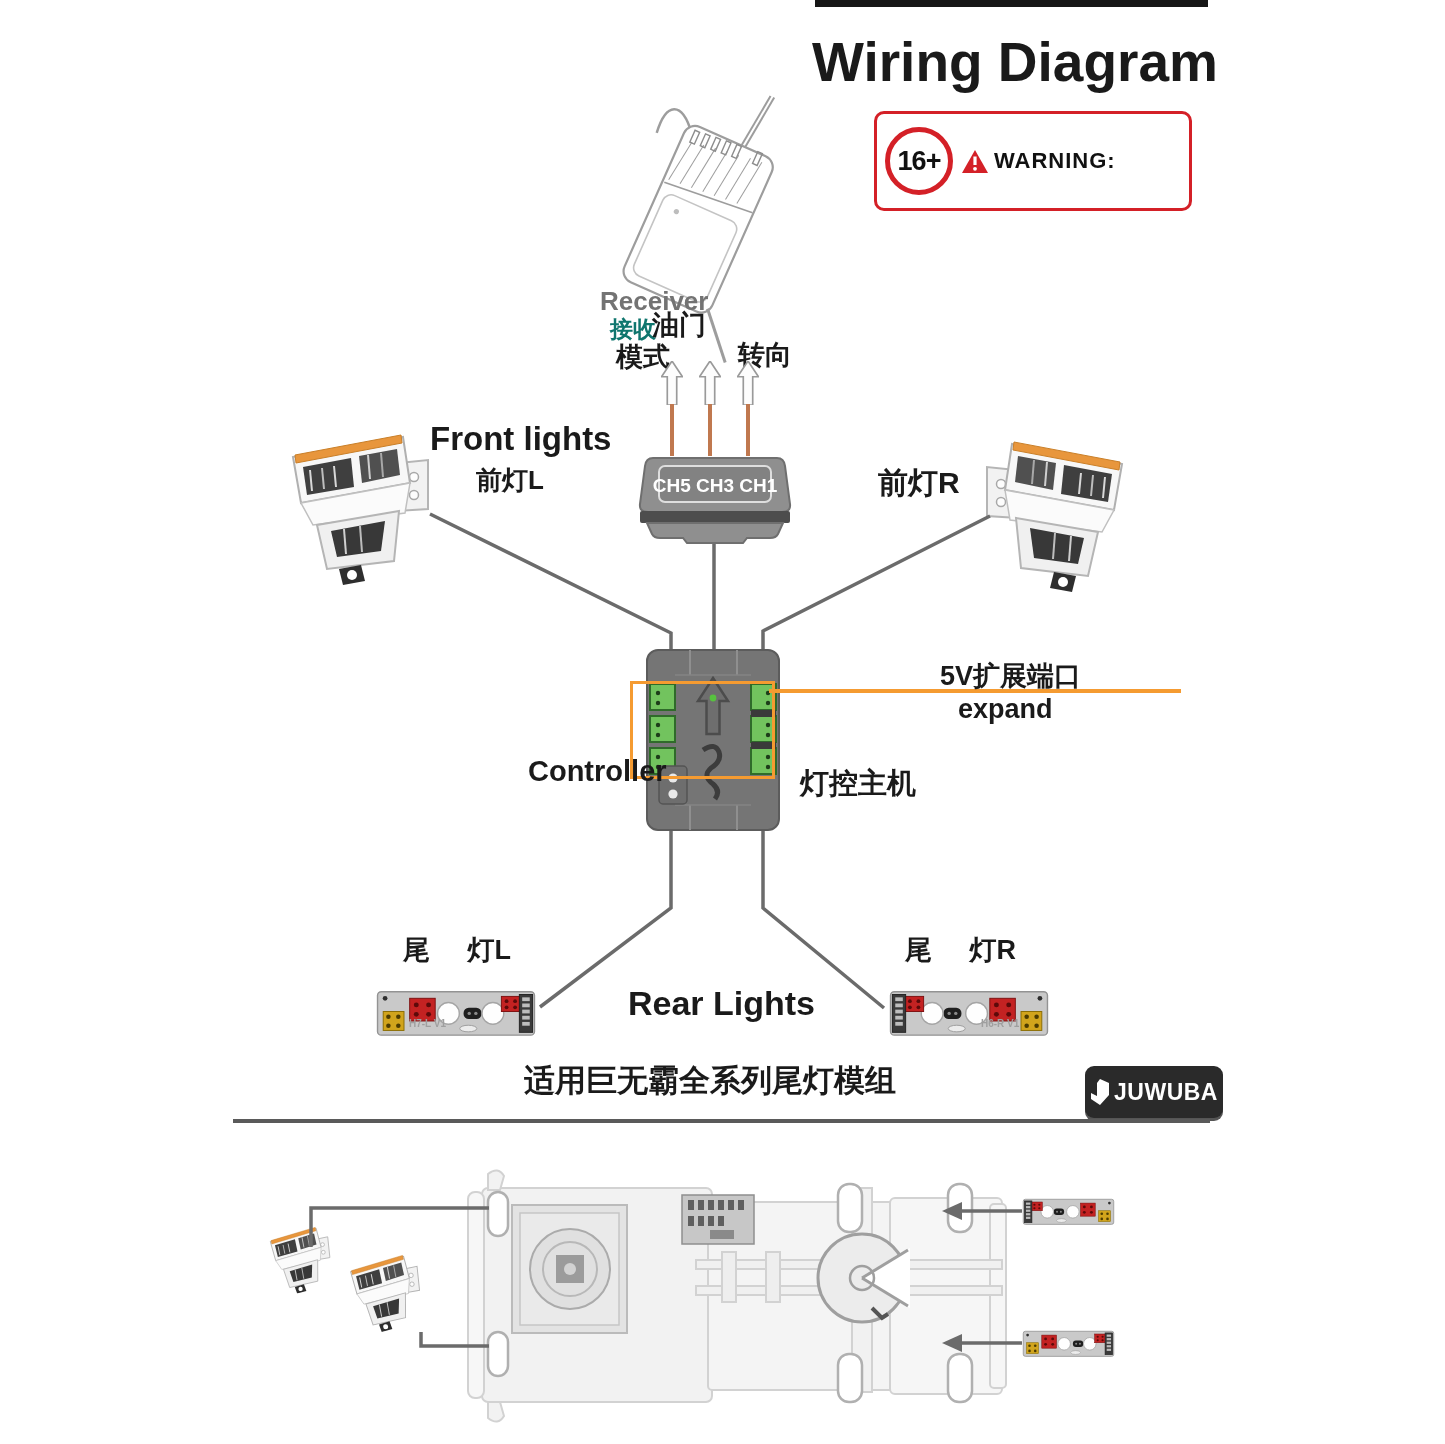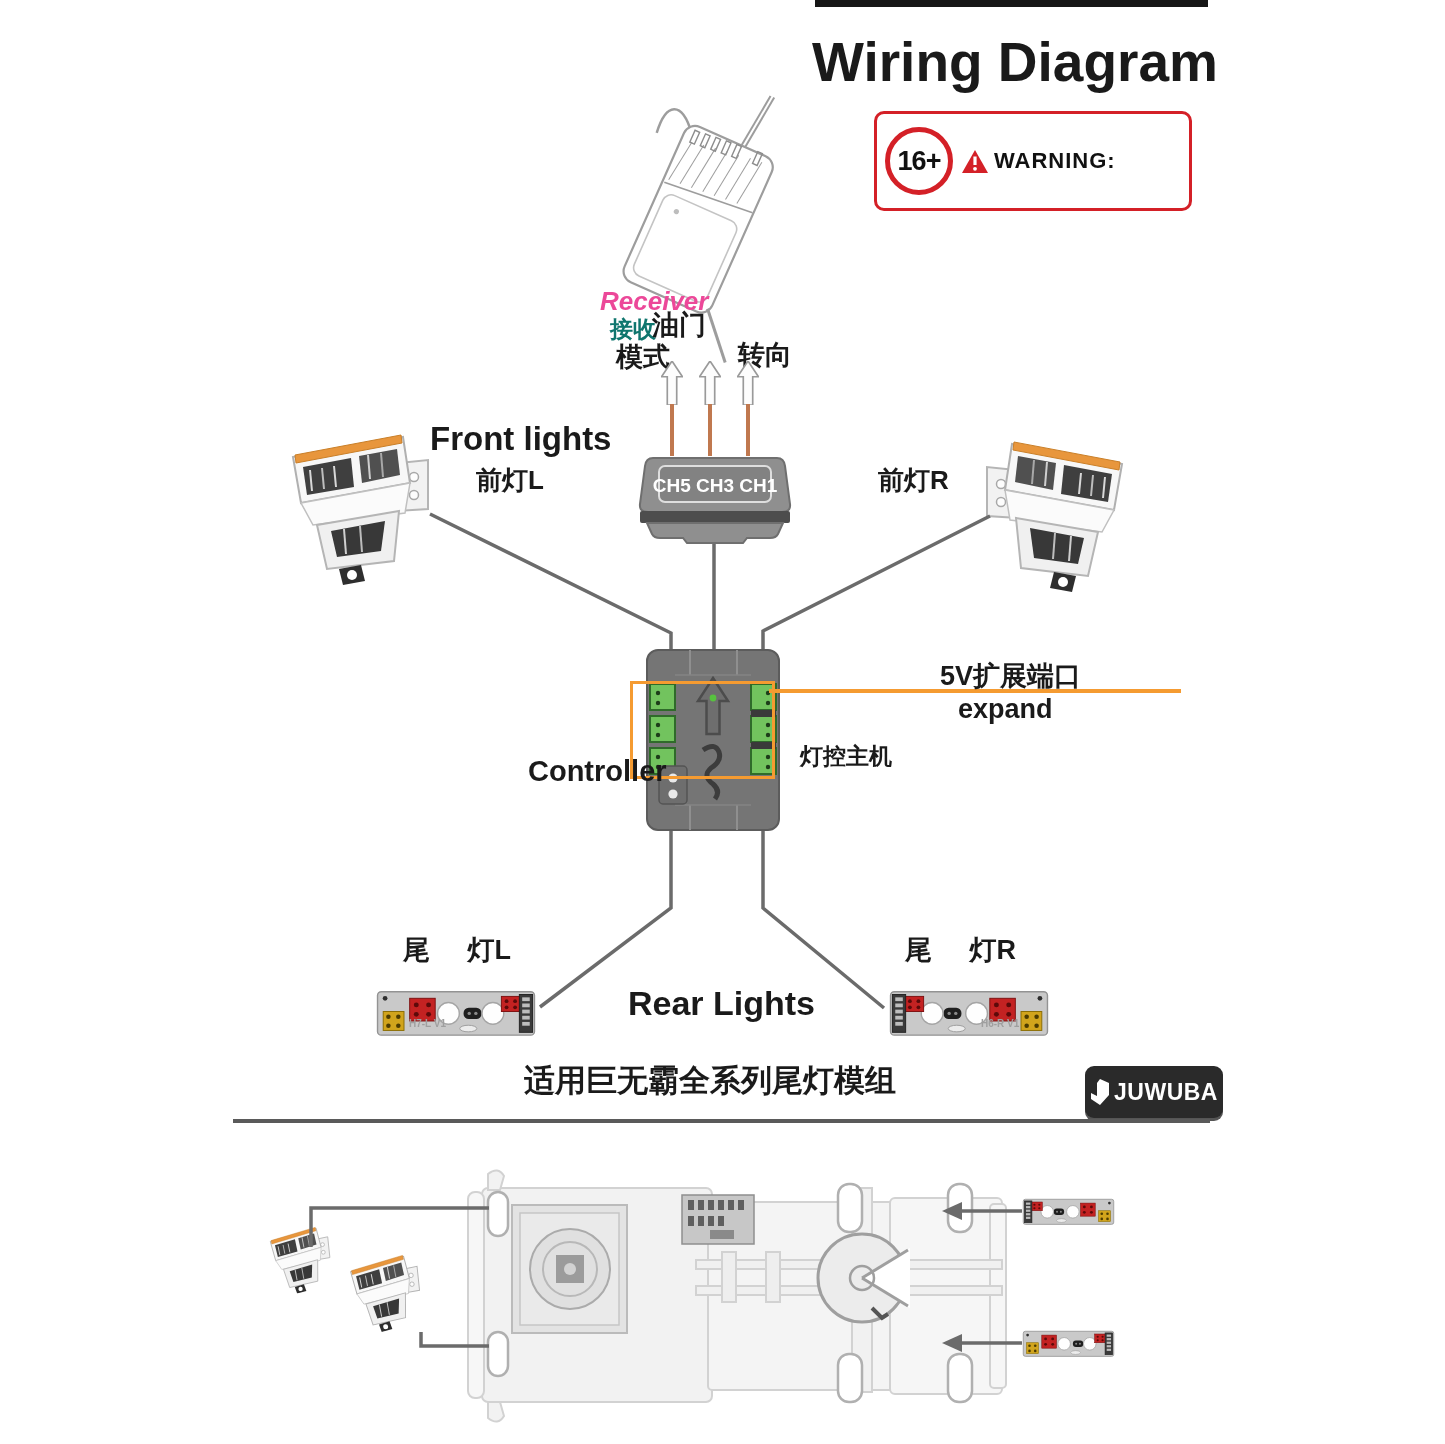--- a/index.html
+++ b/index.html
@@ -2,21 +2,21 @@
 <html style="--accent-orange: #f59b31; --wire-gray: #6b6b6b; --copper: #c0784f; --connector-green: #72c35e; --connector-red: #c32222; --connector-yellow: #d1a41c; --warning-red: #d42027; --brand-dark: #2a2a2a;"><head>
 <meta charset="utf-8">
 <style>
   html,body{margin:0;padding:0;background:#ffffff;}
   #canvas{
     position:relative;width:1445px;height:1444px;background:#ffffff;
     font-family:"Liberation Sans","DejaVu Sans",sans-serif;overflow:hidden;
   }
   .abs{position:absolute;}
   .lbl{position:absolute;font-weight:bold;color:#1a1a1a;white-space:nowrap;}
-  .gray{color:#ec4899;font-style:italic;}
+  .gray{color:#737373;}
   .midgray{color:#0f766e;}
   
   .topbar{position:absolute;left:815px;top:0;width:393px;height:7px;background:#161616;}
   .title{left:812px;top:30px;width:400px;font-size:55px;text-align:center;letter-spacing:0px;}
   
   .warnbox{position:absolute;left:874px;top:111px;width:318px;height:100px;box-sizing:border-box;
     border:3.5px solid var(--warning-red);border-radius:10px;background:#fff;
     display:flex;align-items:center;gap:9px;padding:5px 8px 5px 8px;}
   .agecircle{width:58px;height:58px;border:5px solid var(--warning-red);border-radius:50%;
     flex:none;display:flex;align-items:center;justify-content:center;
@@ -166,21 +166,21 @@
   <svg class="abs" style="left:637px;top:450px" width="156" height="95" viewBox="0 0 156 95">
     <path d="M 16,8 Q 9,8 8,16 L 3,54 Q 2,62 11,62 L 145,62 Q 154,62 153,54 L 148,16 Q 147,8 140,8 Z" fill="#8f8f8f" stroke="#6f6f6f" stroke-width="2"></path>
     <rect x="22" y="16" width="112" height="36" rx="6" fill="#828282" stroke="#dedede" stroke-width="2"></rect>
     <text x="78" y="42" text-anchor="middle" font-size="19" font-weight="bold" fill="#ffffff">CH5 CH3 CH1</text>
     <rect x="3" y="61" width="150" height="12" rx="2" fill="#4d4d4d"></rect>
     <path d="M 10,73 L 146,73 L 141,84 Q 139,88 133,88 L 110,88 L 106,93 L 50,93 L 46,88 L 23,88 Q 17,88 15,84 Z" fill="#8f8f8f" stroke="#6f6f6f" stroke-width="2"></path>
   </svg>
 
   <div class="lbl" style="left:430px;top:420px;font-size:33px">Front lights</div>
   <div class="lbl" style="left:476px;top:463px;font-size:26px">前灯L</div>
-  <div class="lbl" style="left:878px;top:463px;font-size:26px">前灯R</div>
+  <div class="lbl" style="left:878px;top:463px;font-size:30px">前灯R</div>
 
   <svg class="abs" style="left:283px;top:425px" width="150" height="160" viewBox="0 0 150 160">
     <use href="#sym-headlight"></use>
   </svg>
   <svg class="abs" style="left:982px;top:432px" width="150" height="160" viewBox="0 0 150 160">
     <use href="#sym-headlight" transform="translate(150,0) scale(-1,1)"></use>
   </svg>
 
   <svg class="abs" style="left:460px;top:1162px" width="550" height="268" viewBox="0 0 550 268">
     <g stroke="#d2d2d2" fill="#f6f6f6" stroke-width="2">
@@ -305,21 +305,21 @@
     <rect x="14" y="118" width="28" height="38" rx="4" fill="#6e6e6e" stroke="#545454" stroke-width="1.5"></rect>
     <circle cx="28" cy="130" r="4.6" fill="#e9e9e9"></circle>
     <circle cx="28" cy="146" r="4.6" fill="#e9e9e9"></circle>
   </svg>
 
   <div class="o-rect"></div>
   <div class="o-line"></div>
   <div class="lbl" style="left:940px;top:658px;font-size:27px">5V扩展端口</div>
   <div class="lbl" style="left:958px;top:694px;font-size:27px">expand</div>
   <div class="lbl" style="left:528px;top:755px;font-size:29px">Controller</div>
-  <div class="lbl" style="left:800px;top:741px;font-size:23px">灯控主机</div>
+  <div class="lbl" style="left:800px;top:764px;font-size:29px">灯控主机</div>
 
   <div class="lbl" style="left:403px;top:932px;font-size:27px;word-spacing:30px">尾 灯L</div>
   <div class="lbl" style="left:905px;top:932px;font-size:27px;word-spacing:30px">尾 灯R</div>
   <div class="lbl" style="left:628px;top:984px;font-size:34px">Rear Lights</div>
 
   <svg class="abs" style="left:373px;top:986px" width="166" height="52" viewBox="0 0 170 55">
     <use href="#sym-rearpcb"></use>
   </svg>
   <span class="pcbtxt" style="left:409px;top:1018px">H7-L V1</span>
   <svg class="abs" style="left:886px;top:986px" width="166" height="52" viewBox="0 0 170 55">

